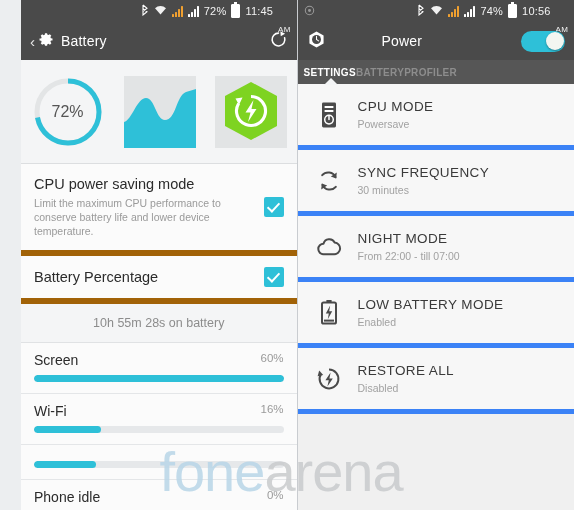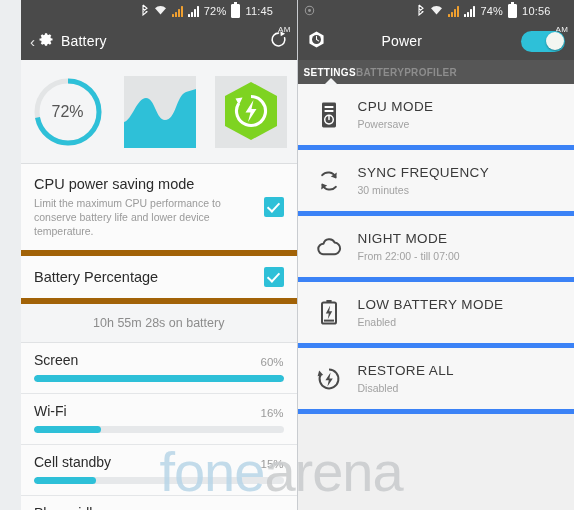--- a/index.html
+++ b/index.html
@@ -102,21 +102,21 @@
   .ontime{
     text-align:center;font-size:12.5px;color:#8c8c8c;padding:12px 0;
     background:#f4f5f6;border-bottom:1px solid #e0e2e4;
   }
 
   
   .urow{
     padding:9px 13px 11px;background:#fbfbfb;border-bottom:1px solid #e4e6e8;
     box-sizing:border-box;
   }
-  .urow .hdr{display:flex;align-items:flex-end;}
+  .urow .hdr{display:flex;align-items:flex-start;}
   .urow .name{flex:1;font-size:14px;color:#2b2b2b;}
   .urow .val{font-size:11.5px;color:#9a9a9a;}
   .track{height:7px;border-radius:4px;background:#e6e8ea;margin-top:7px;overflow:hidden;}
   .fill{height:100%;border-radius:4px;background:#2ec0d8;}
 
   
   .rlist{background:#f7f7f7;}
   .rrow{
     display:flex;align-items:center;height:66px;padding:0 14px;
     border-bottom:5px solid #3b82f6;box-sizing:border-box;background:#f7f7f7;
@@ -249,24 +249,20 @@
       <div class="urow">
         <div class="hdr">
           <span class="name">Wi-Fi</span>
           <span class="val">16%</span>
         </div>
         <div class="track">
             <div class="fill" style="width:27%"></div>
           </div>
       </div>
       <div class="urow">
-        <div class="hdr">
-          <span class="name">Cell standby</span>
-          <span class="val">15%</span>
-        </div>
         <div class="track">
             <div class="fill" style="width:25%"></div>
           </div>
       </div>
       <div class="urow">
         <div class="hdr">
           <span class="name">Phone idle</span>
           <span class="val">0%</span>
         </div>
 

